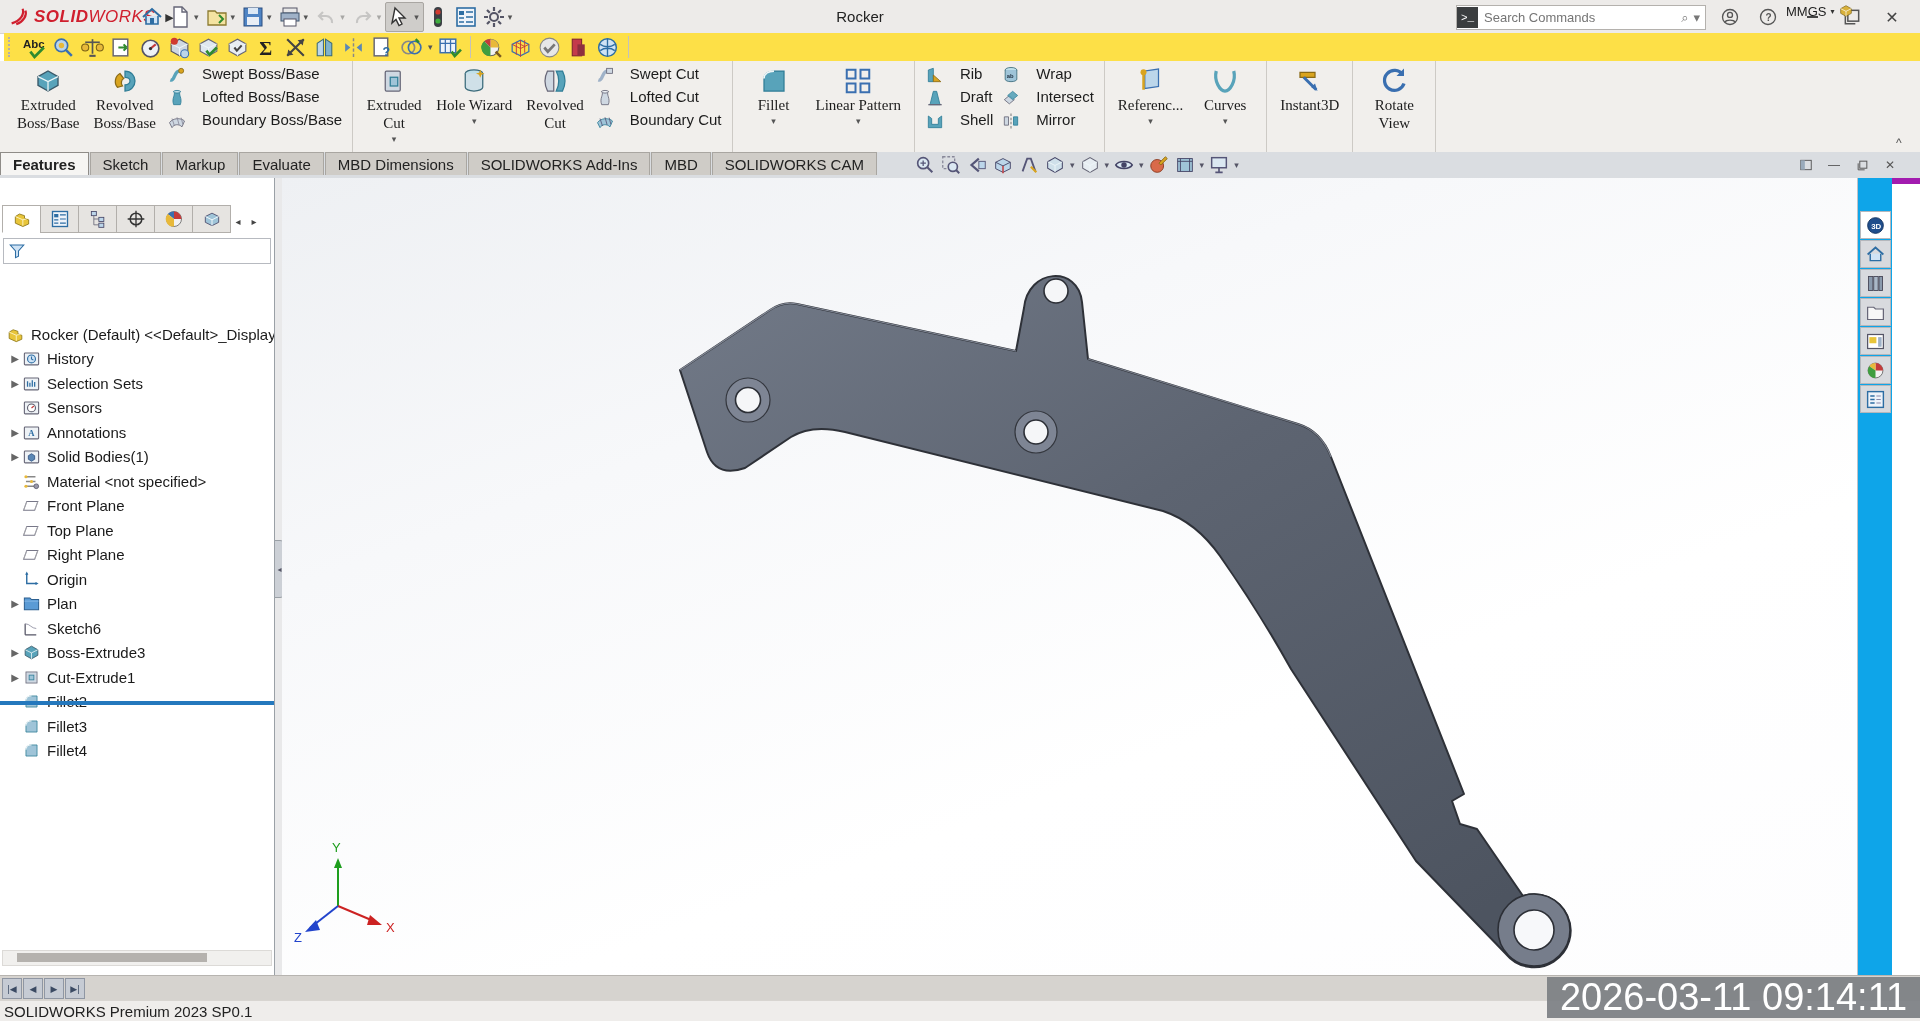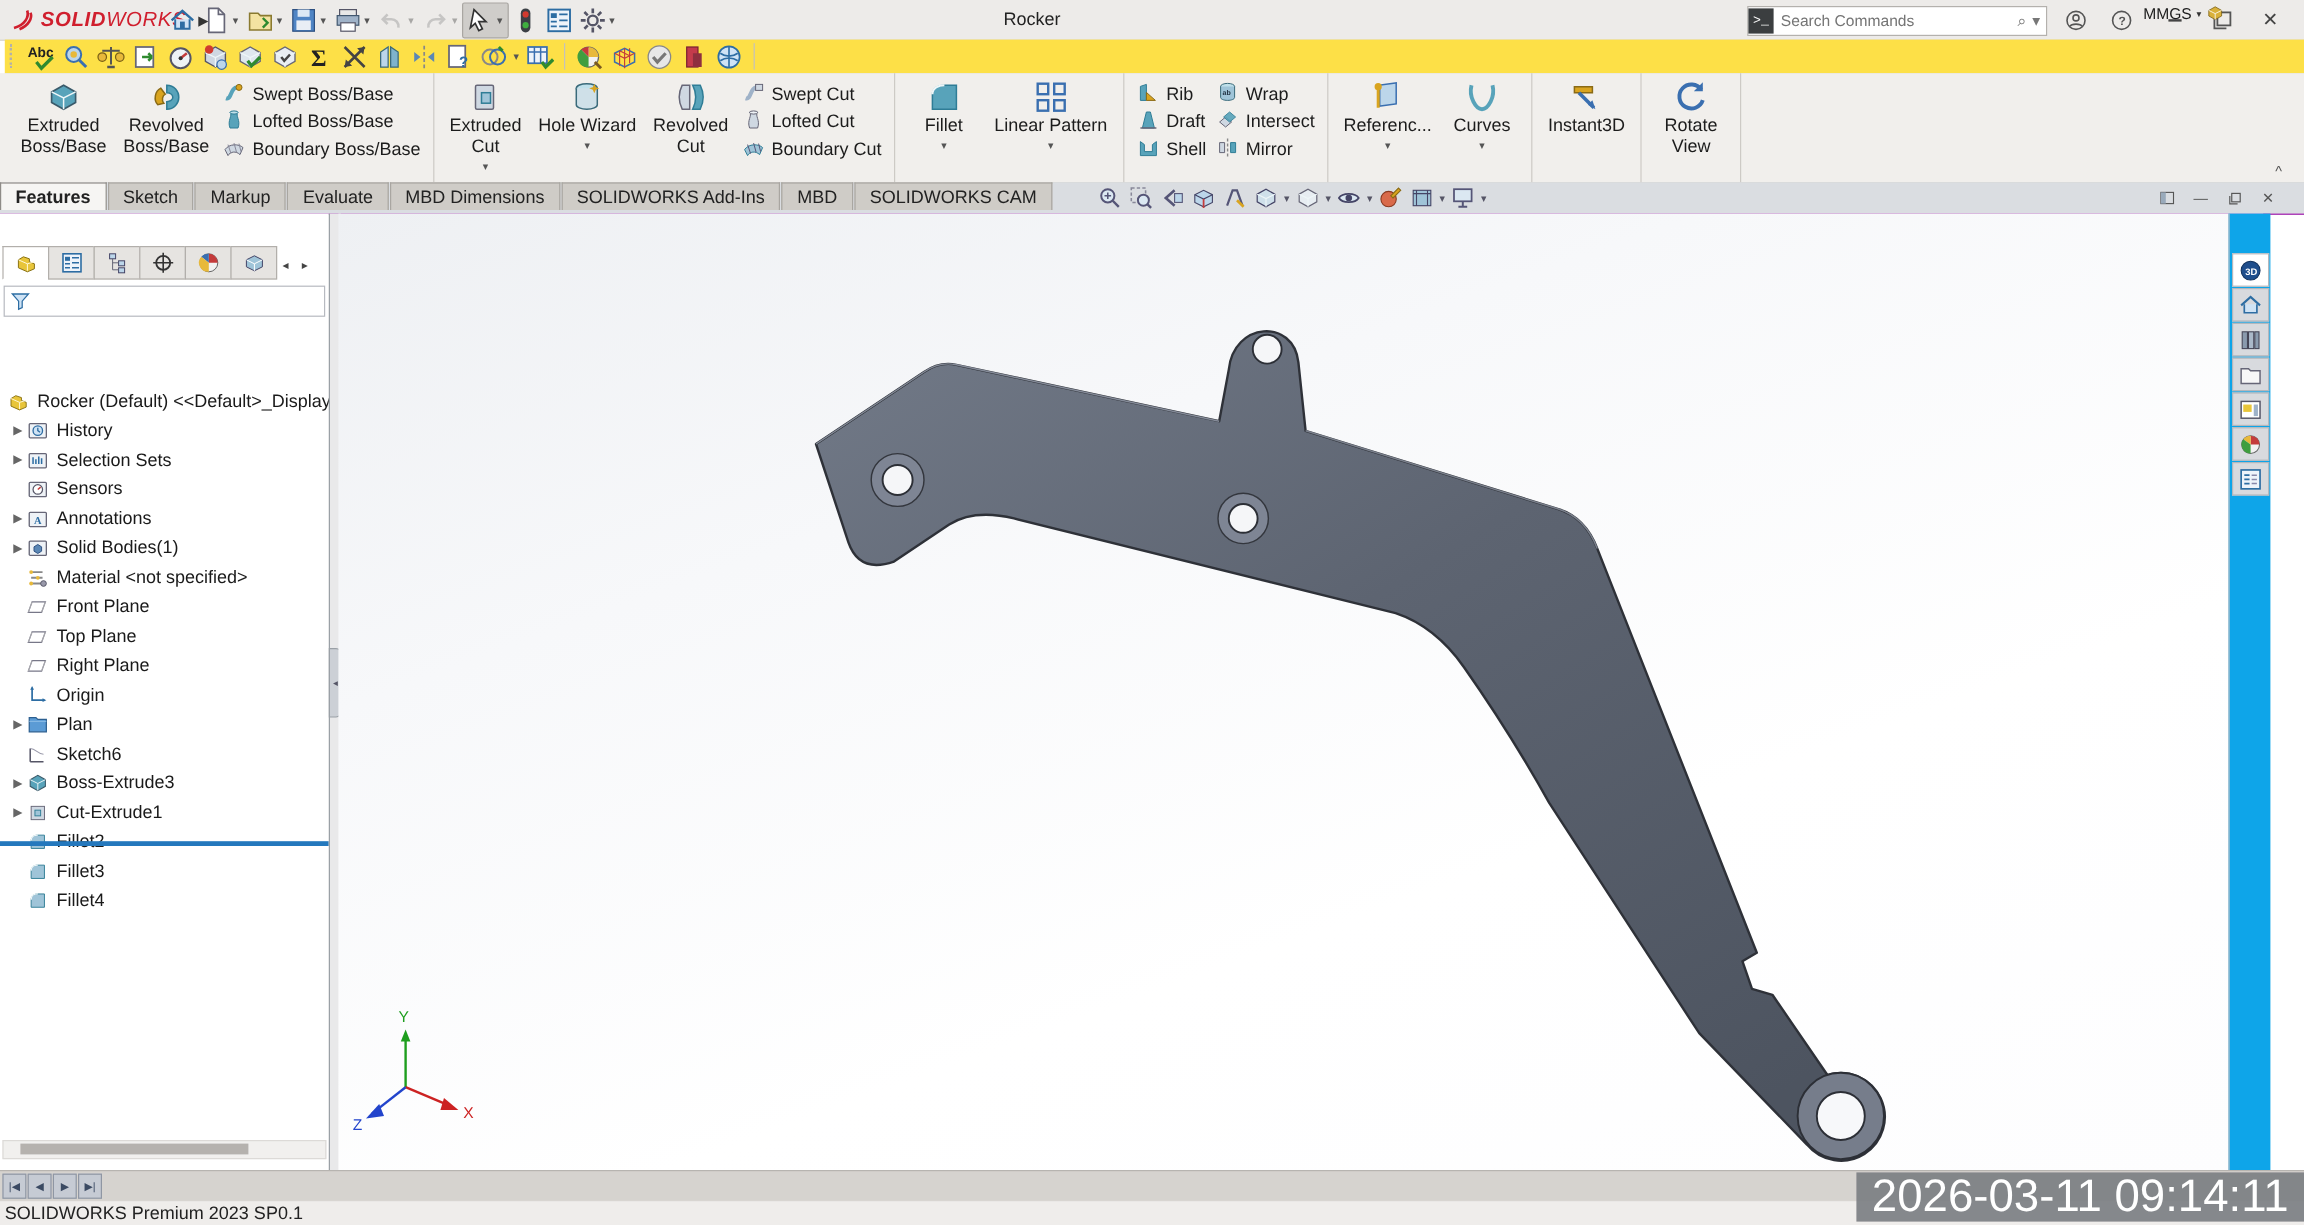--- a/index.html
+++ b/index.html
@@ -25,31 +25,31 @@
   .tb-right-ic{top:4px;width:26px;height:26px;display:flex;align-items:center;justify-content:center;font-size:15px;color:#444;}
   
   #utilbar{left:4px;top:33px;width:1920px;height:28px;background:#fde047;border-bottom:1px solid #d2cfcb;display:flex;align-items:center;}
   #utilbar .grip{width:6px;height:20px;margin:0 4px;border-left:2px dotted #b3b0ac;}
   .u-ic{width:25px;height:25px;margin:0 2px;display:inline-block;}
   .u-sep{width:1px;height:22px;background:#c4c1bc;margin:0 6px;}
   .u-caret{font-size:9px;color:#555;margin:0 2px;}
   
   #ribbon{left:0;top:61px;width:1920px;height:91px;background:#f1efec;border-bottom:1px solid #cbc8c3;display:flex;align-items:stretch;padding-left:4px;}
   .rib-group{display:flex;align-items:stretch;padding:2px 6px;border-right:1px solid #cdcac5;}
-  .rib-big{display:flex;flex-direction:column;align-items:center;justify-content:flex-start;padding:3px 7px;min-width:56px;}
+  .rib-big{display:flex;flex-direction:column;align-items:center;justify-content:flex-start;padding:3px 7px;min-width:56px;font-family:Liberation Serif, serif;}
   .rib-big .icon{width:30px;height:30px;}
   .rib-big .lbl{font-size:15px;line-height:18px;text-align:center;color:#1c1c1c;white-space:nowrap;}
   .rib-big .caret{font-size:9px;color:#555;margin-top:2px;}
   .rib-stack{display:flex;flex-direction:column;justify-content:flex-start;padding:2px 4px;gap:1px;}
-  .rib-item{display:flex;align-items:flex-end;height:22px;gap:5px;}
+  .rib-item{display:flex;align-items:flex-start;height:22px;gap:15px;}
   .rib-item .icon{width:20px;height:20px;}
   .rib-item .lbl{font-size:15px;color:#1c1c1c;white-space:nowrap;}
   #rib-collapse{left:1896px;top:136px;font-size:12px;color:#555;}
   
-  #tabrow{left:0;top:152px;width:1920px;height:26px;background:#dadde1;border-bottom:1px solid #a21caf;}
+  #tabrow{left:0;top:152px;width:1920px;height:26px;background:#dadde1;border-bottom:6px solid #a21caf;}
   #cmdtabs{left:0;top:0;height:26px;display:flex;}
   .cmdtab{padding:3px 12px 0 12px;font-size:15px;color:#222;background:#cfccc7;border:1px solid #a9a6a1;border-bottom:none;margin-right:1px;height:23px;box-sizing:border-box;}
   .cmdtab.active{background:#f6f5f3;font-weight:bold;border-color:#8f8c88;}
   #headsup{left:912px;top:1px;height:24px;display:flex;align-items:center;}
   .hu-ic{width:22px;height:22px;margin:0 2px;display:inline-block;}
   .hu-caret{font-size:9px;color:#556;margin:0 2px;}
   .win-ic{top:156px;width:22px;height:18px;display:flex;align-items:center;justify-content:center;color:#555;font-size:12px;}
   
   #panel{left:0;top:178px;width:274px;height:797px;background:#fff;}
   #paneltabs{left:2px;top:28px;height:27px;display:flex;align-items:flex-end;}

